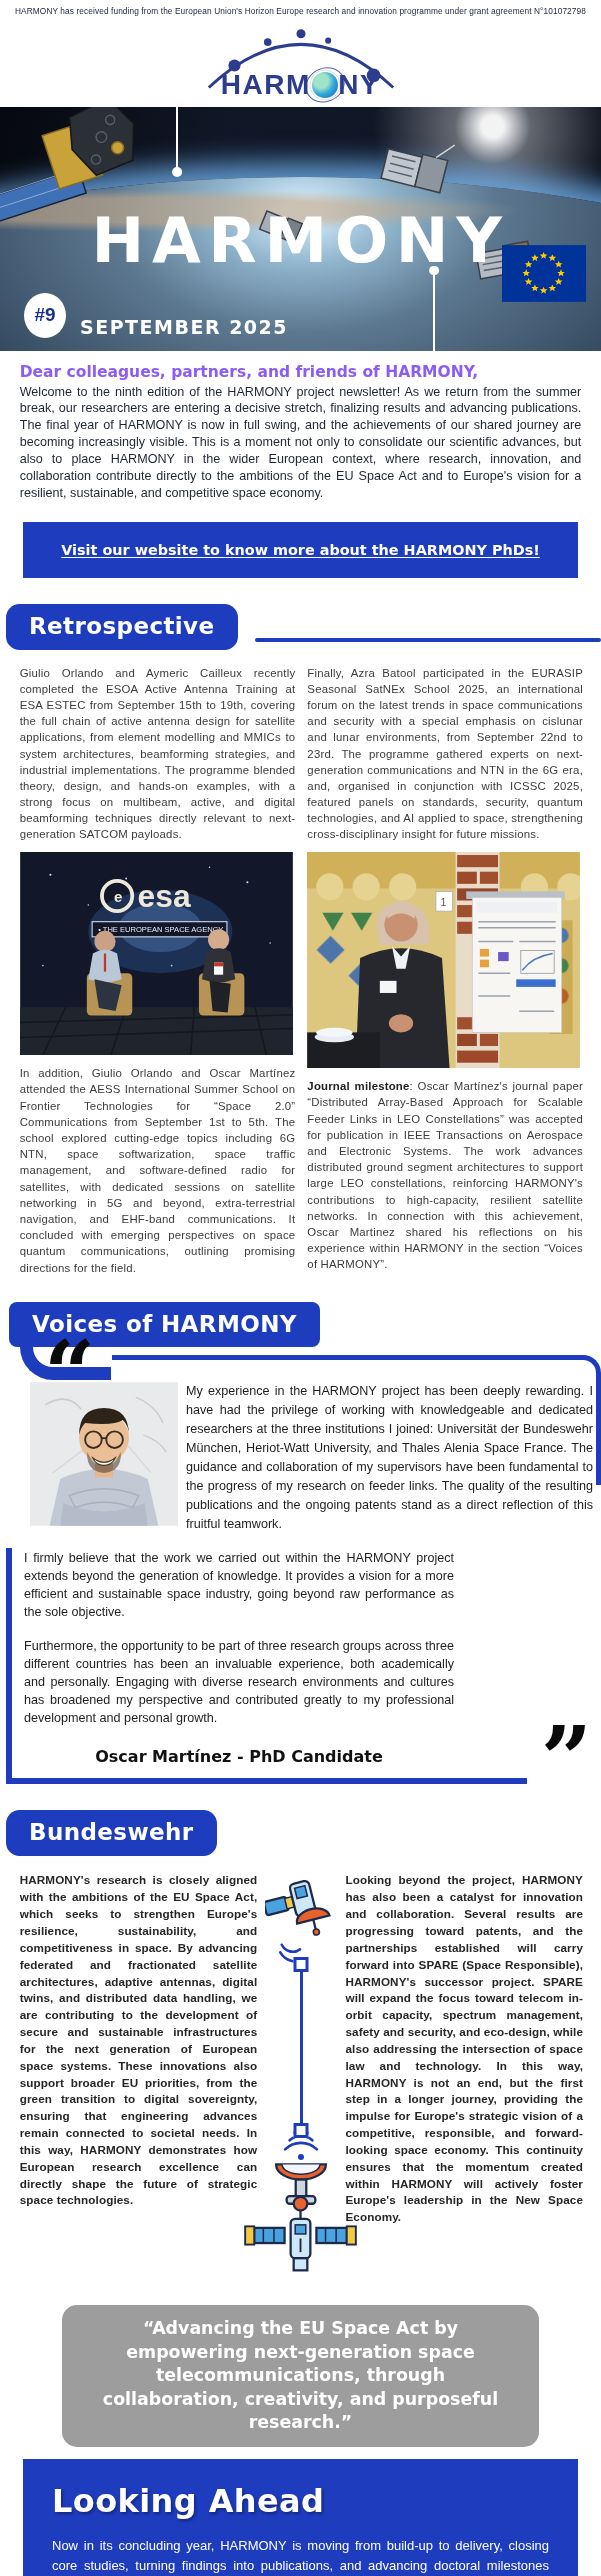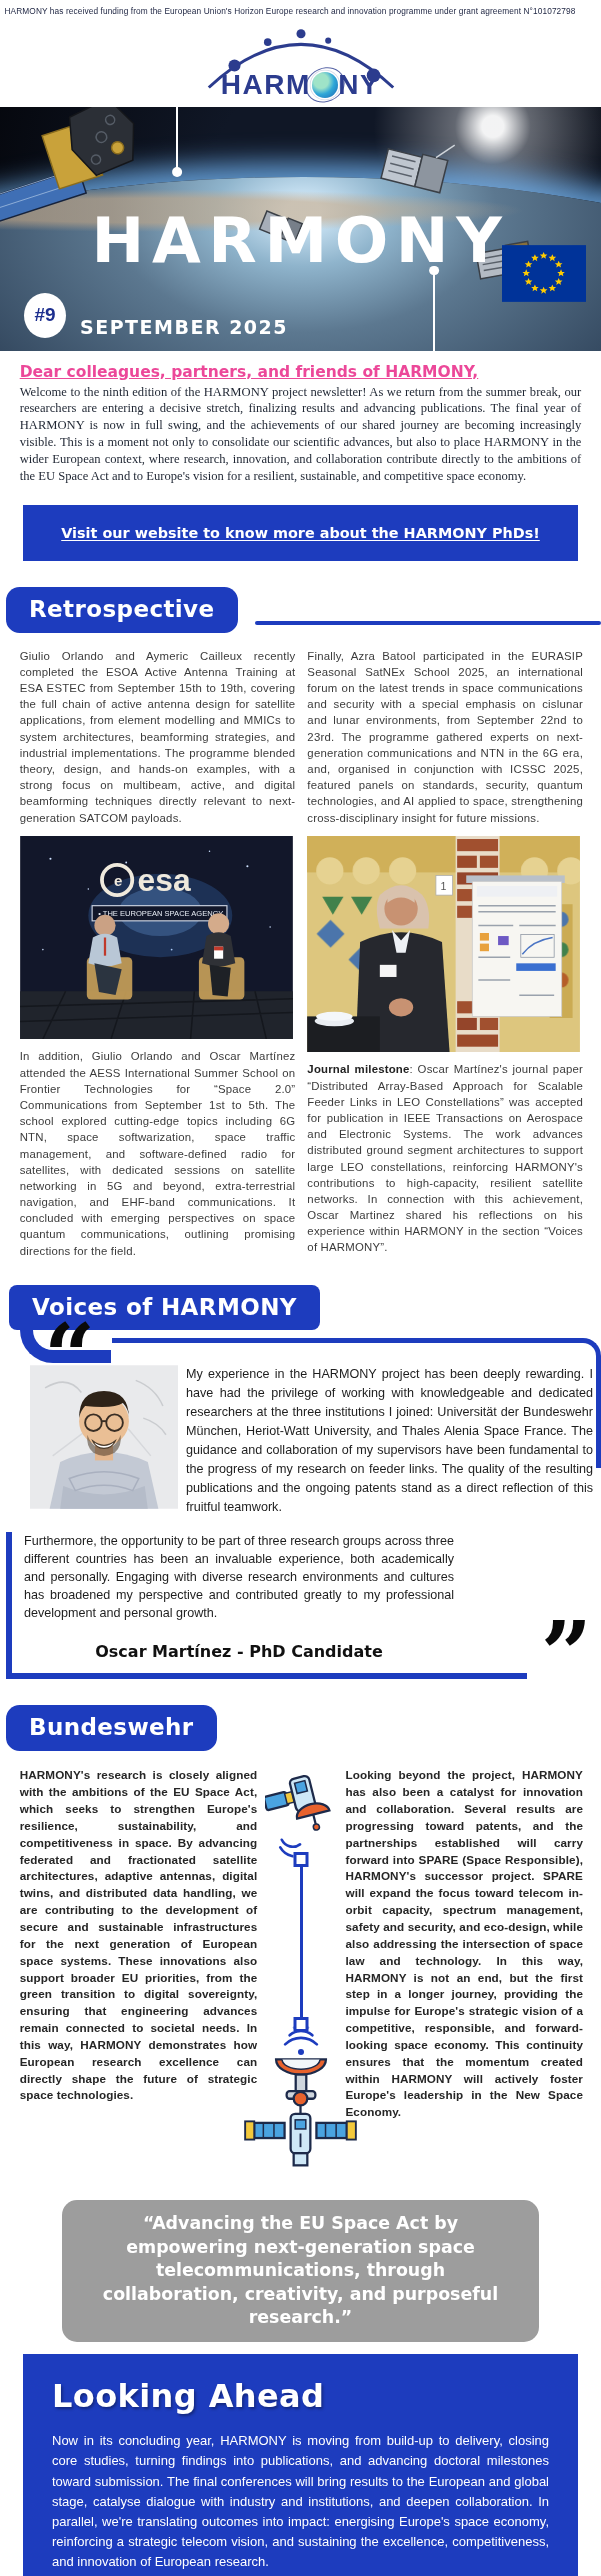--- a/index.html
+++ b/index.html
@@ -5,21 +5,21 @@
   :root{
     --blue:#1d3cbe;
     --navy:#1b2440;
     --logo-navy:#2c3c8e;
   }
   *{box-sizing:border-box;margin:0;padding:0;}
   body{width:601px;margin:0 auto;background:#ffffff;font-family:"Liberation Sans",sans-serif;color:#222;}
   .page{width:601px;position:relative;overflow:hidden;background:#fff;}
 
   
-  .funding{font-size:8.3px;color:#1c2340;padding:6px 4.5px 1.5px 4.5px;letter-spacing:0.1px;}
+  .funding{font-size:8.3px;color:#1c2340;text-align:center;padding:6px 4.5px 1.5px 4.5px;letter-spacing:0.1px;}
 
   
   .logo-block{height:89px;position:relative;display:flex;align-items:flex-end;justify-content:center;padding-bottom:7.6px;}
   .logo-inner{position:relative;display:flex;align-items:center;}
   .logo-arc{position:absolute;left:50%;transform:translateX(-50%);top:-47px;width:212px;height:65px;}
   .logo-text{font-size:28px;font-weight:bold;color:var(--logo-navy);letter-spacing:1.5px;line-height:1;}
   .logo-globe{display:inline-block;width:26px;height:26px;border-radius:50%;vertical-align:-3px;margin:0 0.8px;
     background:radial-gradient(circle at 35% 35%,#9fe3c8 0 30%,#2fa7d8 55%,#1c5fae 100%);
     box-shadow:0 0 0 1.5px #fff, 0 0 0 2.3px #2c3c8e33;position:relative;}
   .logo-globe::after{content:"";position:absolute;inset:-3.8px -6.8px;border:1.5px solid #2c3c8e;border-radius:50%;transform:rotate(-24deg);opacity:.8;}
@@ -43,22 +43,22 @@
   .hero-line{position:absolute;background:#fff;width:2.3px;}
   .hero-line .dot{position:absolute;left:50%;transform:translateX(-50%);width:9.8px;height:9.8px;border-radius:50%;background:#fff;}
   .line-a{left:176px;top:0;height:64px;}
   .line-a .dot{bottom:-6px;}
   .line-b{left:433px;top:162px;height:82px;}
   .line-b .dot{top:-3px;}
   .hero-sat{position:absolute;}
 
   
   .greeting{padding:12px 19.7px 0 19.7px;}
-  .greeting h2{font-size:15.5px;color:#ec4899;font-weight:800;margin-bottom:3px;font-family:"DejaVu Sans",sans-serif;text-decoration:underline;}
-  .greeting p{font-size:12.6px;line-height:1.34;color:#1f2633;text-align:justify;font-family:Liberation Serif, serif;}
+  .greeting h2{font-size:15.5px;color:#8b5cf6;font-weight:800;margin-bottom:3px;font-family:"DejaVu Sans",sans-serif;}
+  .greeting p{font-size:12.6px;line-height:1.34;color:#1f2633;text-align:justify;}
 
   
   .cta{margin:20.4px 23px 0 23px;height:56px;background:var(--blue);display:flex;align-items:center;justify-content:center;cursor:pointer;}
   .cta span{color:#fff;font-weight:800;font-size:14.4px;text-decoration:underline;text-underline-offset:2.3px;font-family:"DejaVu Sans",sans-serif;}
 
   
   .pill-row{display:flex;align-items:flex-end;margin:26px 0 0 6px;position:relative;gap:28px;}
   .pill{background:var(--blue);color:#fff;font-size:23px;font-weight:800;padding:9px 23px 10.6px 23px;border-radius:13.6px;
     font-family:"DejaVu Sans",sans-serif;letter-spacing:0.4px;position:relative;z-index:2;}
   .pill-line{flex:1;height:4.5px;background:var(--blue);margin:0 0 7.6px -10.6px;border-radius:2.3px;}
@@ -352,20 +352,21 @@
           <line x1="95" y1="74" x2="101" y2="74" stroke="#3a2e24" stroke-width="2.5"></line>
           <path d="M83 100 q15 12 30 0 q-4 10 -15 10 q-11 0 -15 -10z" fill="#fff" stroke="#4a3a2a" stroke-width="1.5"></path>
           <path d="M76 92 q6 18 22 18 q16 0 22 -18 q2 16 -8 24 q-14 8 -28 0 q-10 -8 -8 -24z" fill="#4a3a2a" opacity=".55"></path>
           <path d="M52 150 q46 -18 92 0 l-8 16 q-38 -14 -76 0 z" fill="#c3c9d4" stroke="#a9b0bf" stroke-width="2"></path>
         </svg>
       </div>
       <p>My experience in the HARMONY project has been deeply rewarding. I have had the privilege of working with knowledgeable and dedicated researchers at the three institutions I joined: Universität der Bundeswehr München, Heriot-Watt University, and Thales Alenia Space France. The guidance and collaboration of my supervisors have been fundamental to the progress of my research on feeder links. The quality of the resulting publications and the ongoing patents stand as a direct reflection of this fruitful teamwork.</p>
     </div>
 
     <div class="quote-lower">
+      <p>I firmly believe that the work we carried out within the HARMONY project extends beyond the generation of knowledge. It provides a vision for a more efficient and sustainable space industry, going beyond raw performance as the sole objective.</p>
       <p>Furthermore, the opportunity to be part of three research groups across three different countries has been an invaluable experience, both academically and personally. Engaging with diverse research environments and cultures has broadened my perspective and contributed greatly to my professional development and personal growth.</p>
       <div class="attribution">Oscar Martínez - PhD Candidate</div>
       <div class="close-quote">”</div>
     </div>
   </section>
 
   <section>
     <div class="pill-row">
       <div class="pill">Bundeswehr</div>
     </div>

